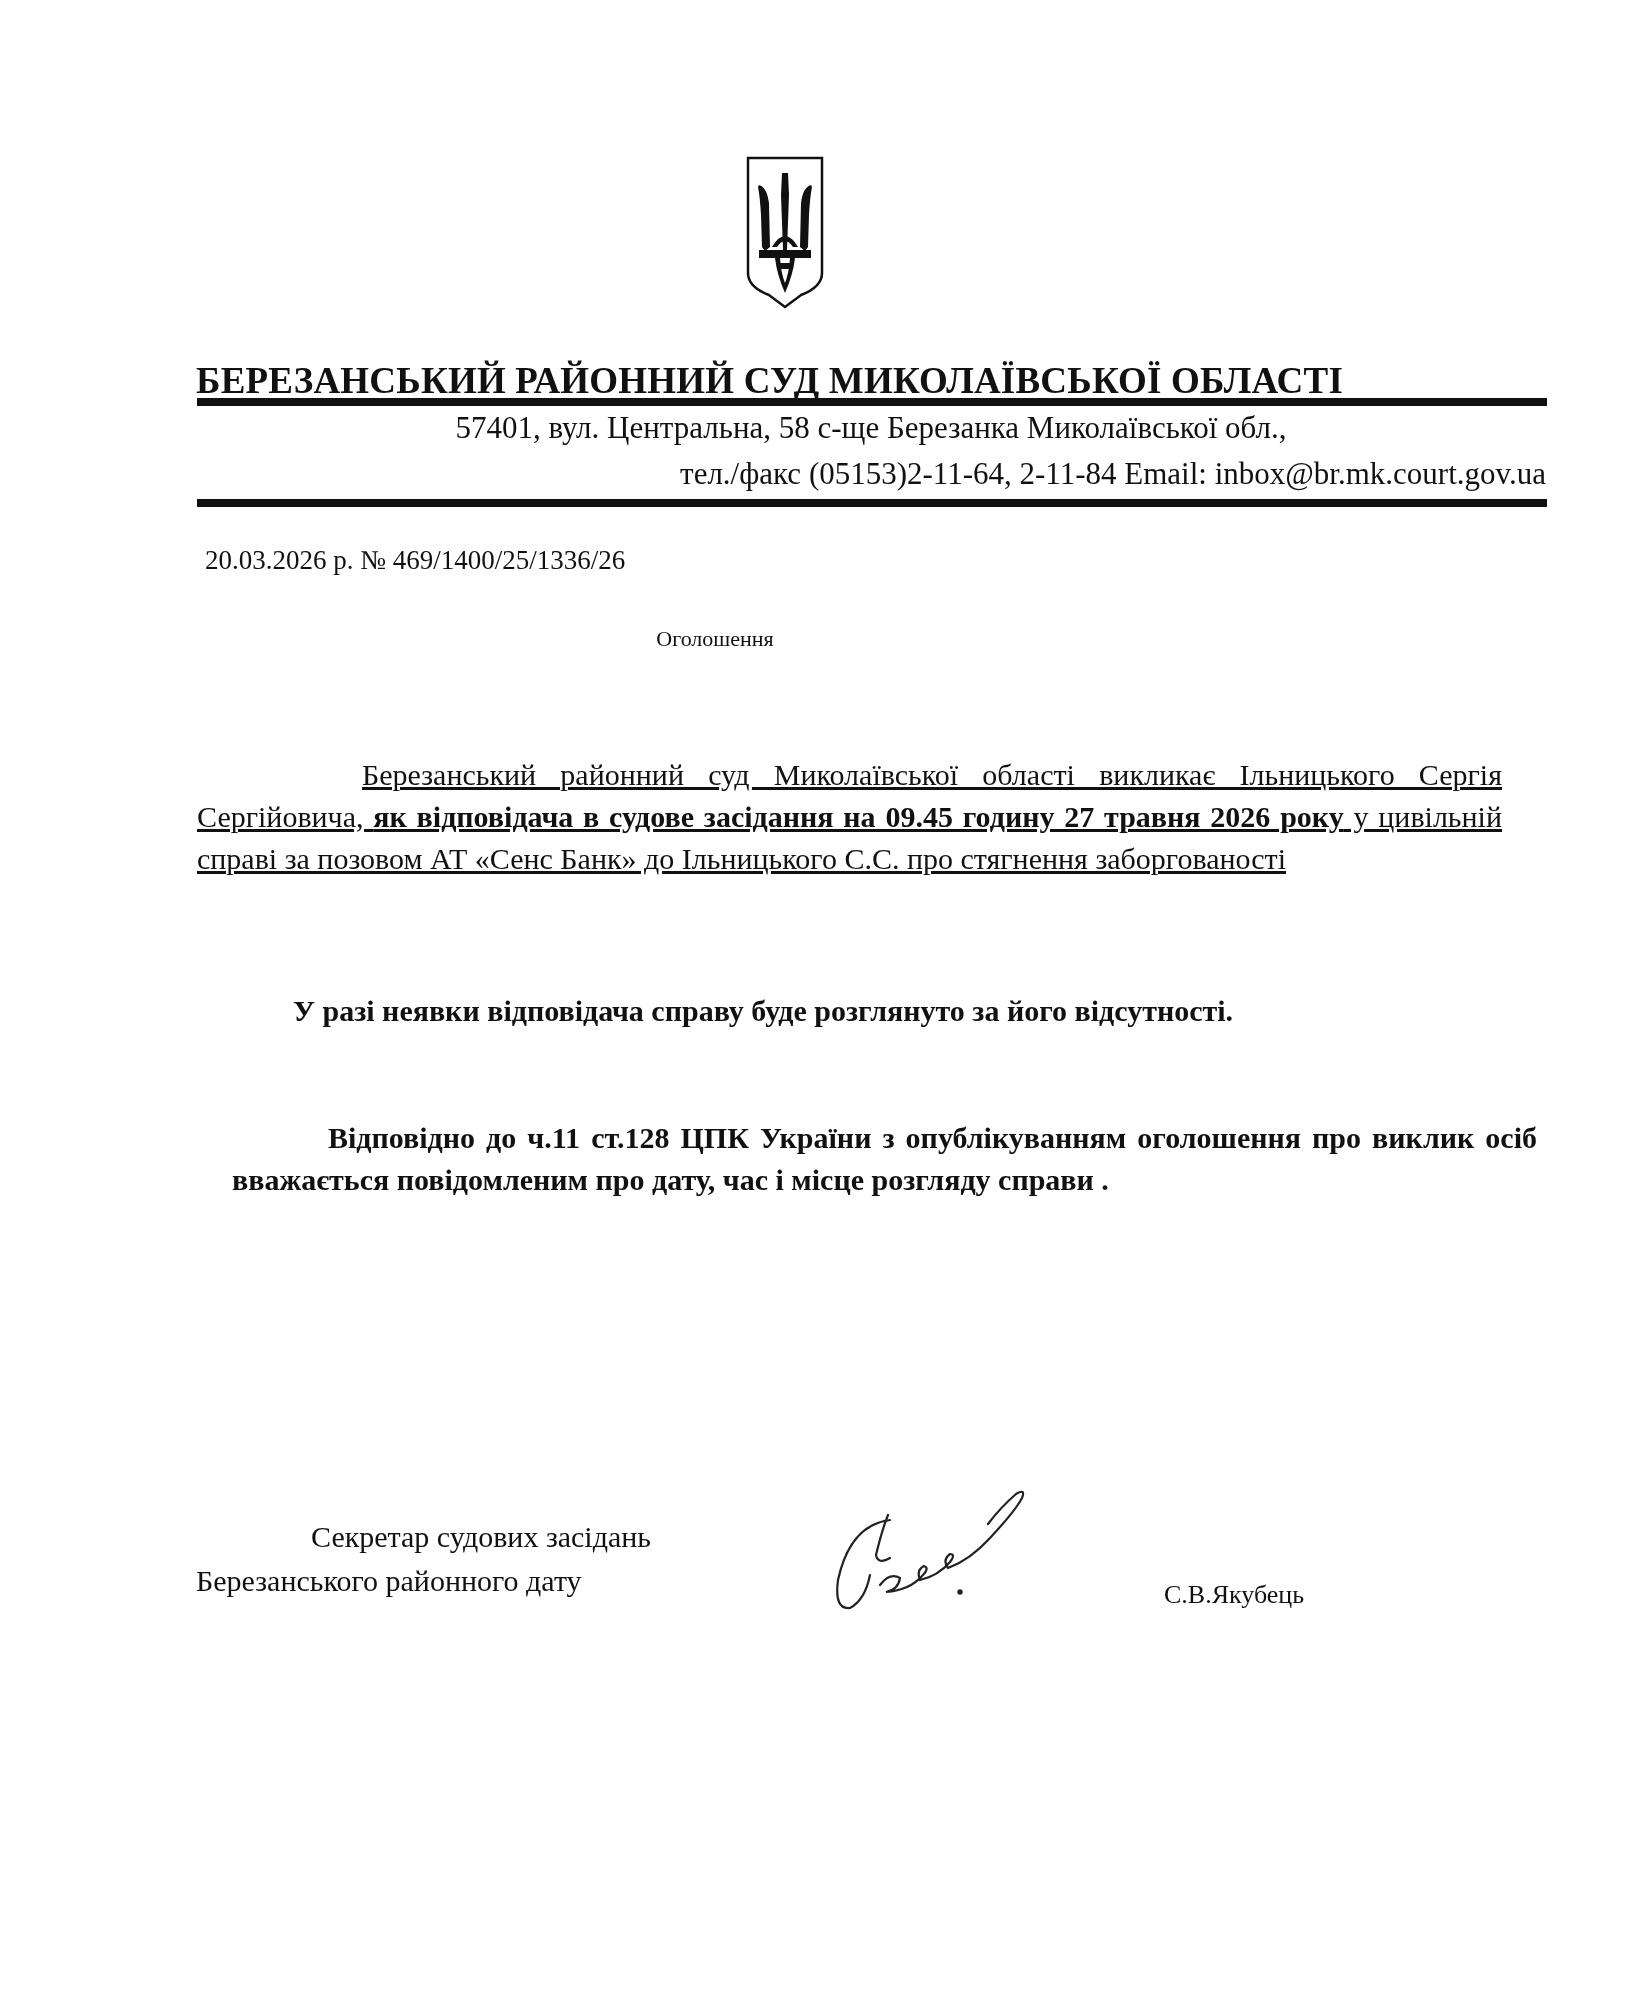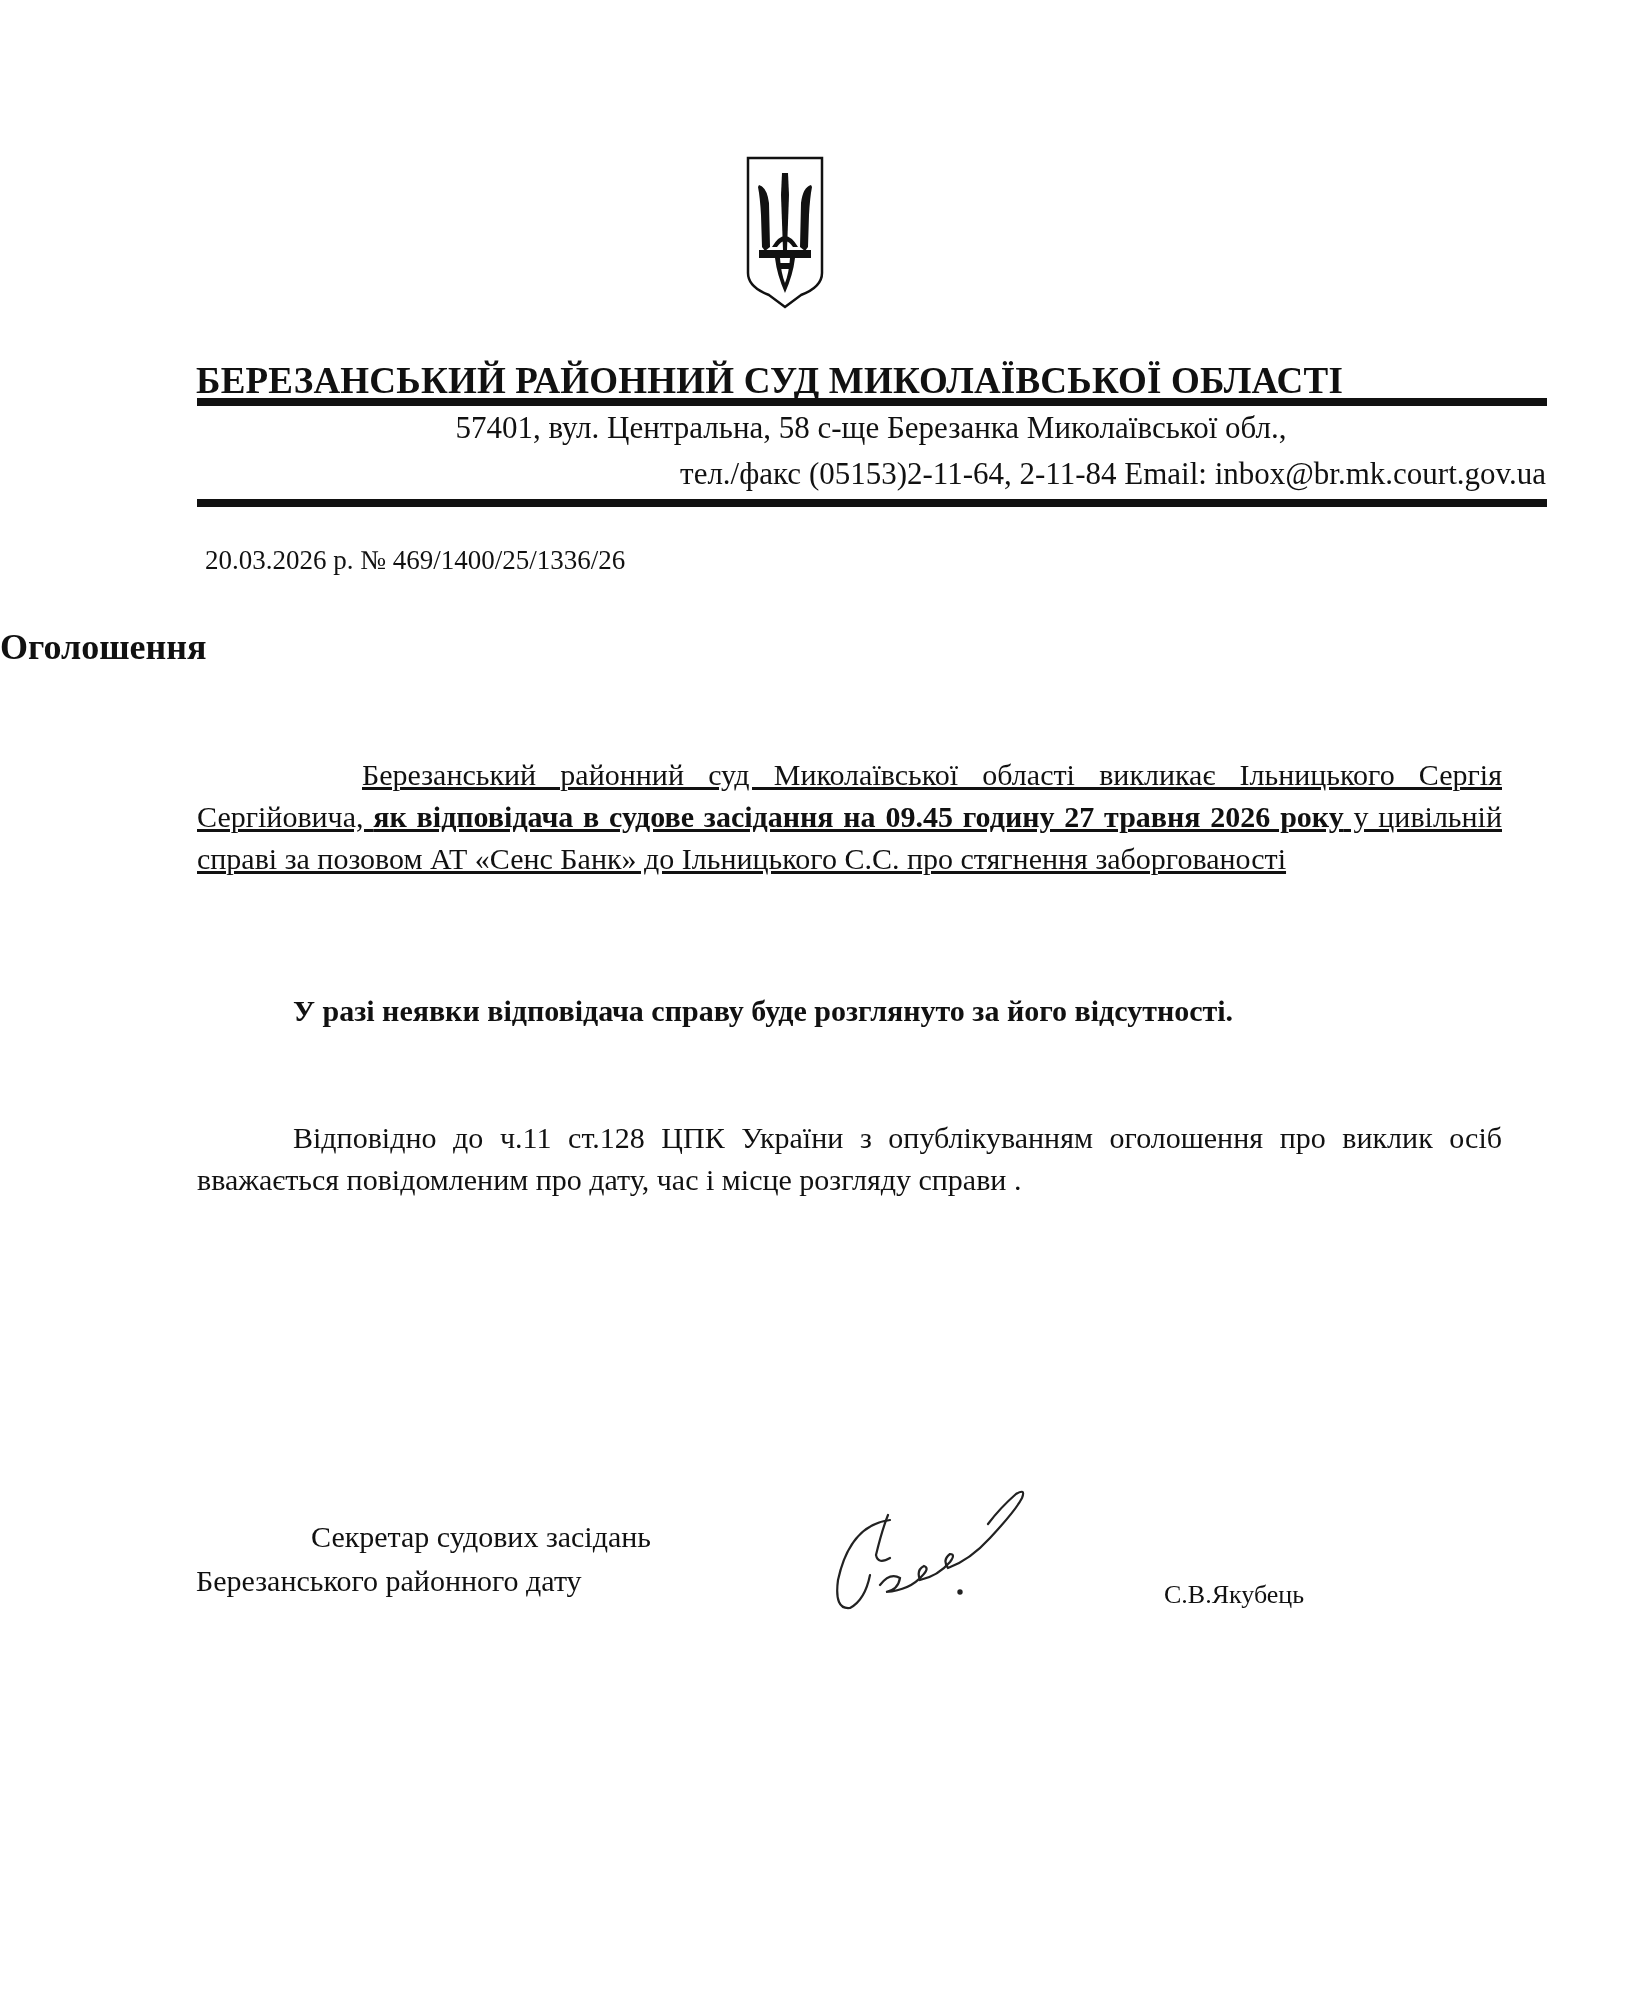--- a/index.html
+++ b/index.html
@@ -9,25 +9,25 @@
   .emblem { left: 745px; top: 155px; width: 80px; height: 155px; }
   .court-name { left: 196px; top: 359px; width: 1265px; text-align: left;
     font-weight: bold; font-size: 37px; letter-spacing: 0.2px; white-space: nowrap; }
   .rule1 { left: 197px; top: 398px; width: 1350px; height: 8px; background: #111; }
   .addr1 { left: 196px; top: 410px; width: 1350px; text-align: center; font-weight: normal;
     font-size: 31px; white-space: nowrap; }
   .addr2 { left: 196px; top: 456px; width: 1350px; text-align: right; font-weight: normal;
     font-size: 31px; white-space: nowrap; }
   .rule2 { left: 197px; top: 499px; width: 1350px; height: 8px; background: #111; }
   .ref { left: 205px; top: 545px; font-size: 27px; white-space: nowrap; }
-  .title { left: 0; top: 626px; width: 1430px; text-align: left; font-weight: bold; font-size: 36px; }
+  .title { left: 0; top: 626px; width: 1430px; text-align: center; font-weight: normal; font-size: 22px; }
   .para { left: 197px; width: 1305px; font-size: 30px; line-height: 42px; text-align: justify; }
   .p1 { top: 754px; text-decoration: underline; }
   .p2 { top: 990px; font-weight: bold; }
-  .p3 { top: 1117px; font-weight: normal; }
+  .p3 { top: 1117px; font-weight: bold; margin-left: 35px; }
   .indent { display: inline-block; width: 165px; }
   .indent2 { display: inline-block; width: 96px; }
   b { font-weight: bold; }
   .sig-title1 { left: 296px; top: 1520px; font-size: 30px; white-space: nowrap; margin-left: 15px; }
   .sig-title2 { left: 196px; top: 1564px; font-size: 30px; white-space: nowrap; }
   .signature { left: 820px; top: 1480px; width: 260px; height: 150px; }
   .sig-name { left: 1164px; top: 1580px; font-size: 26px; white-space: nowrap; }
 </style>
 </head>
 <body>

